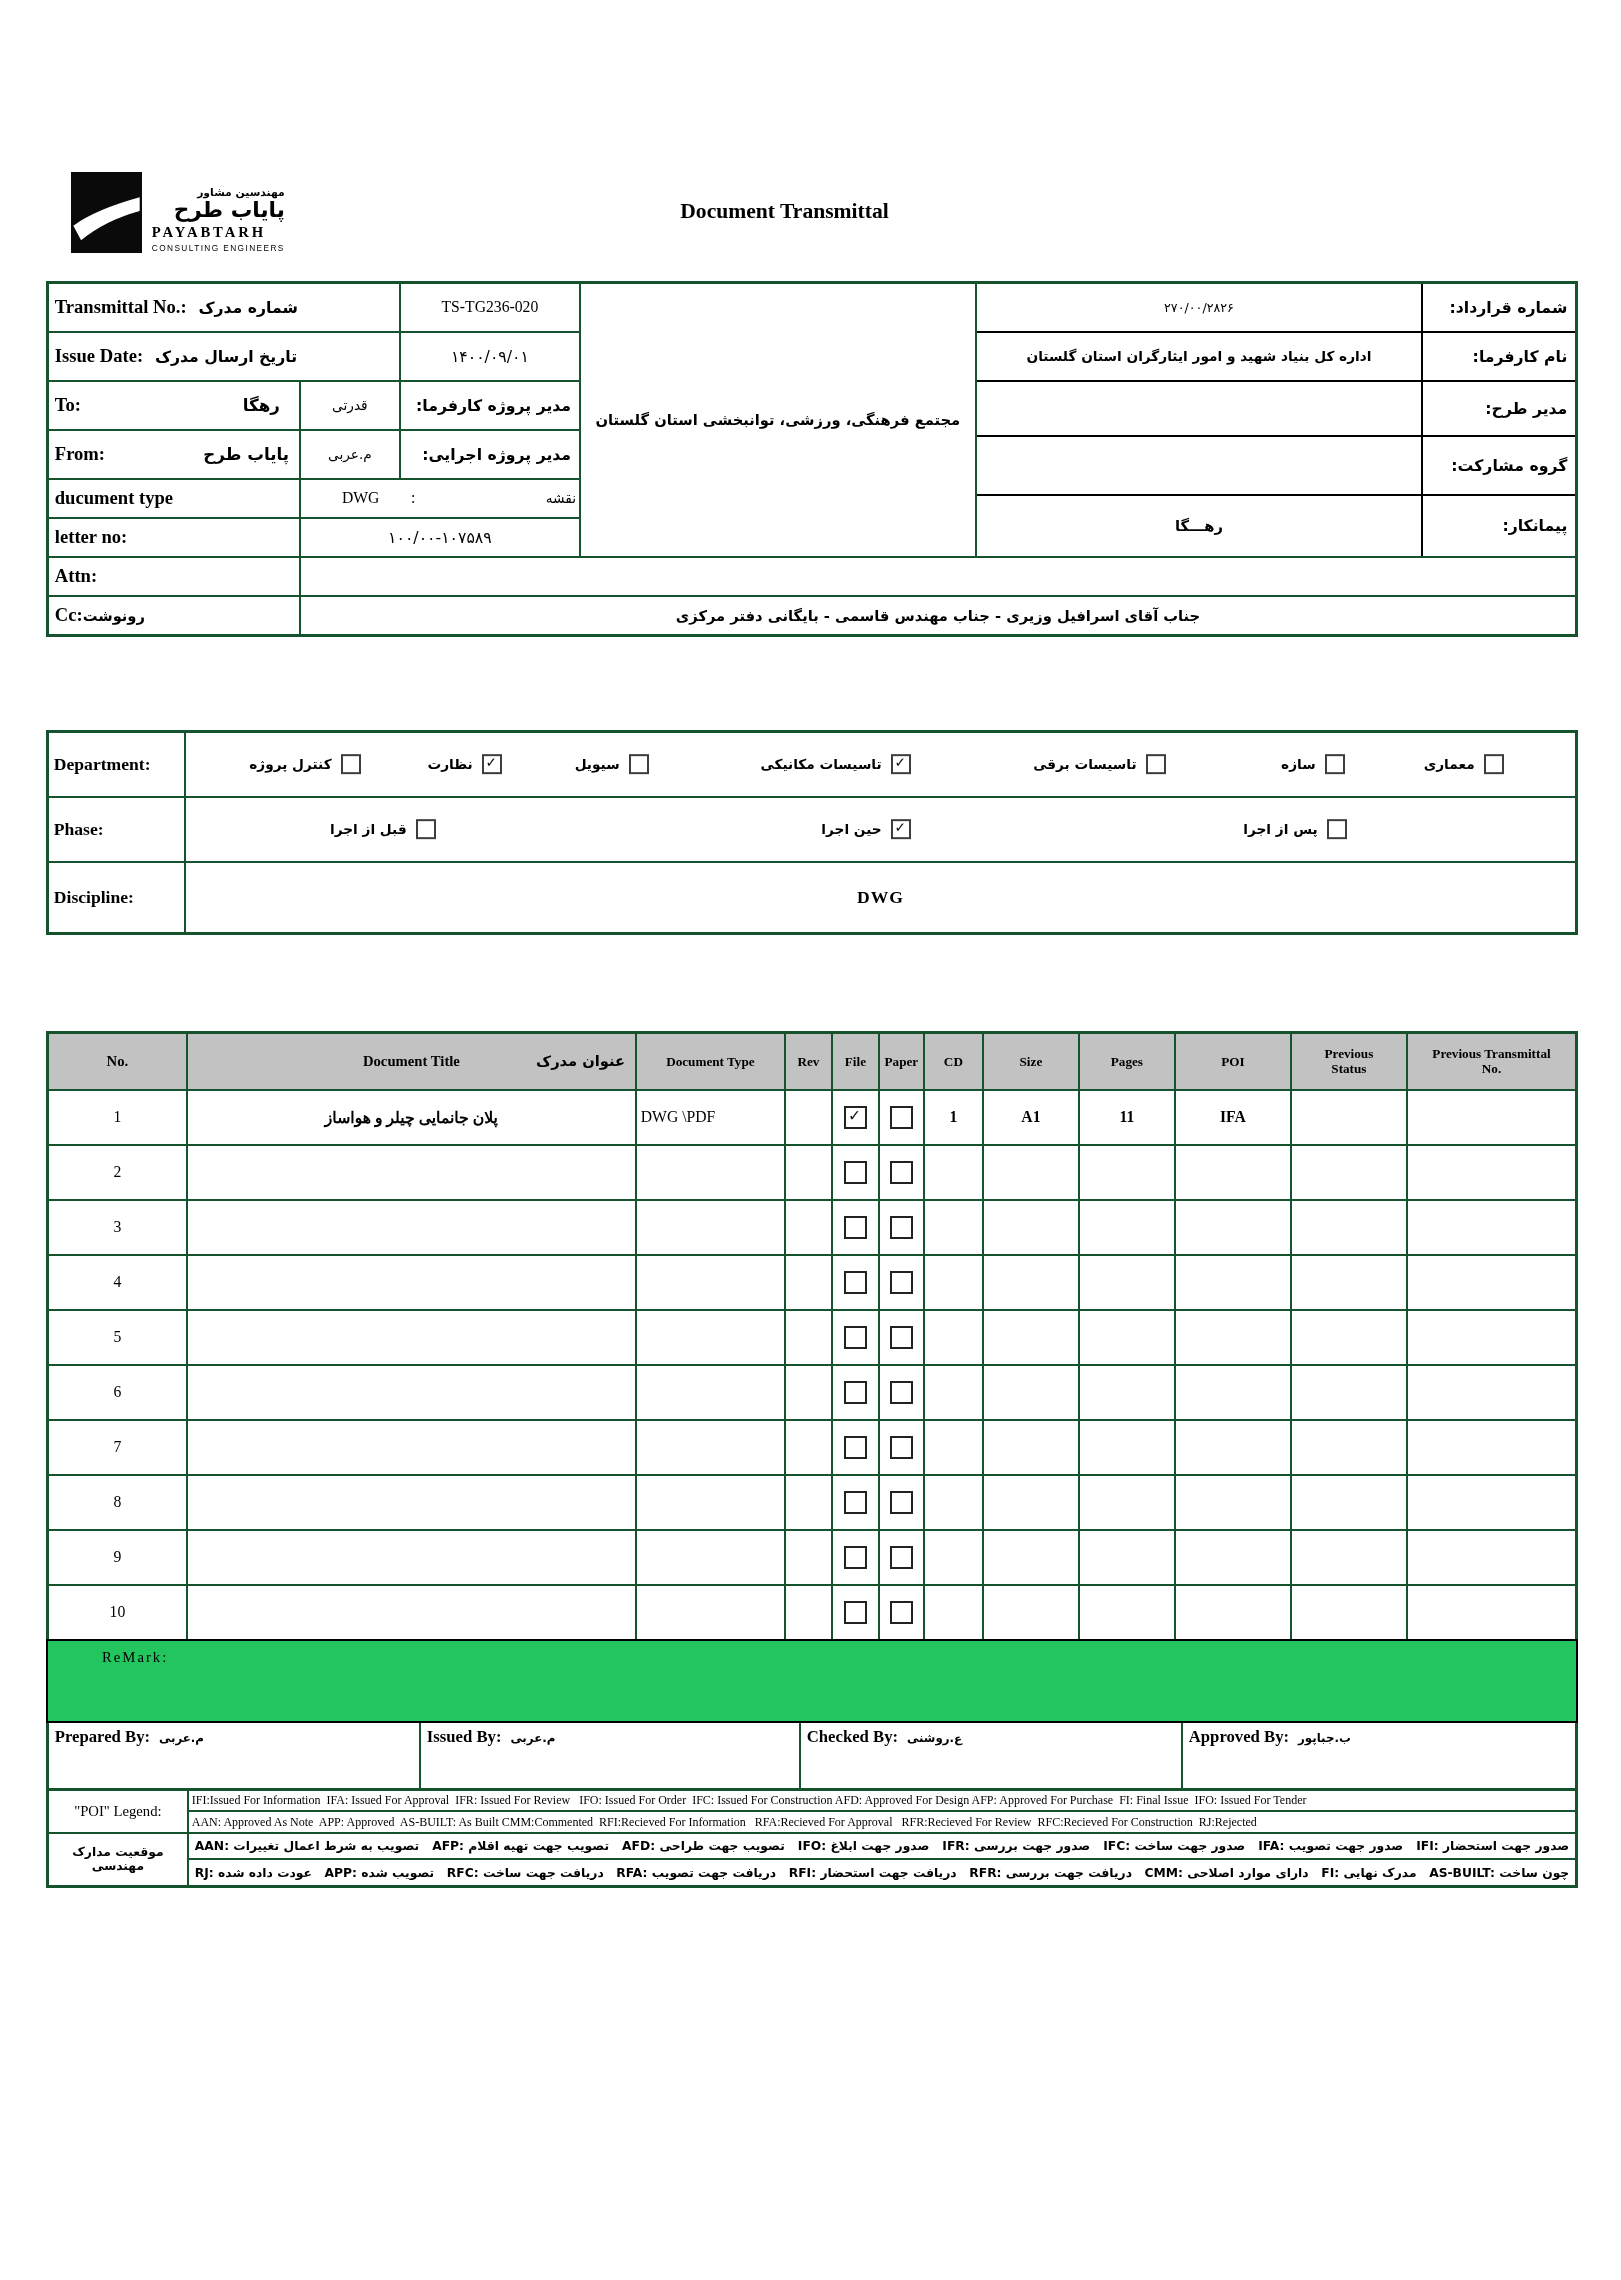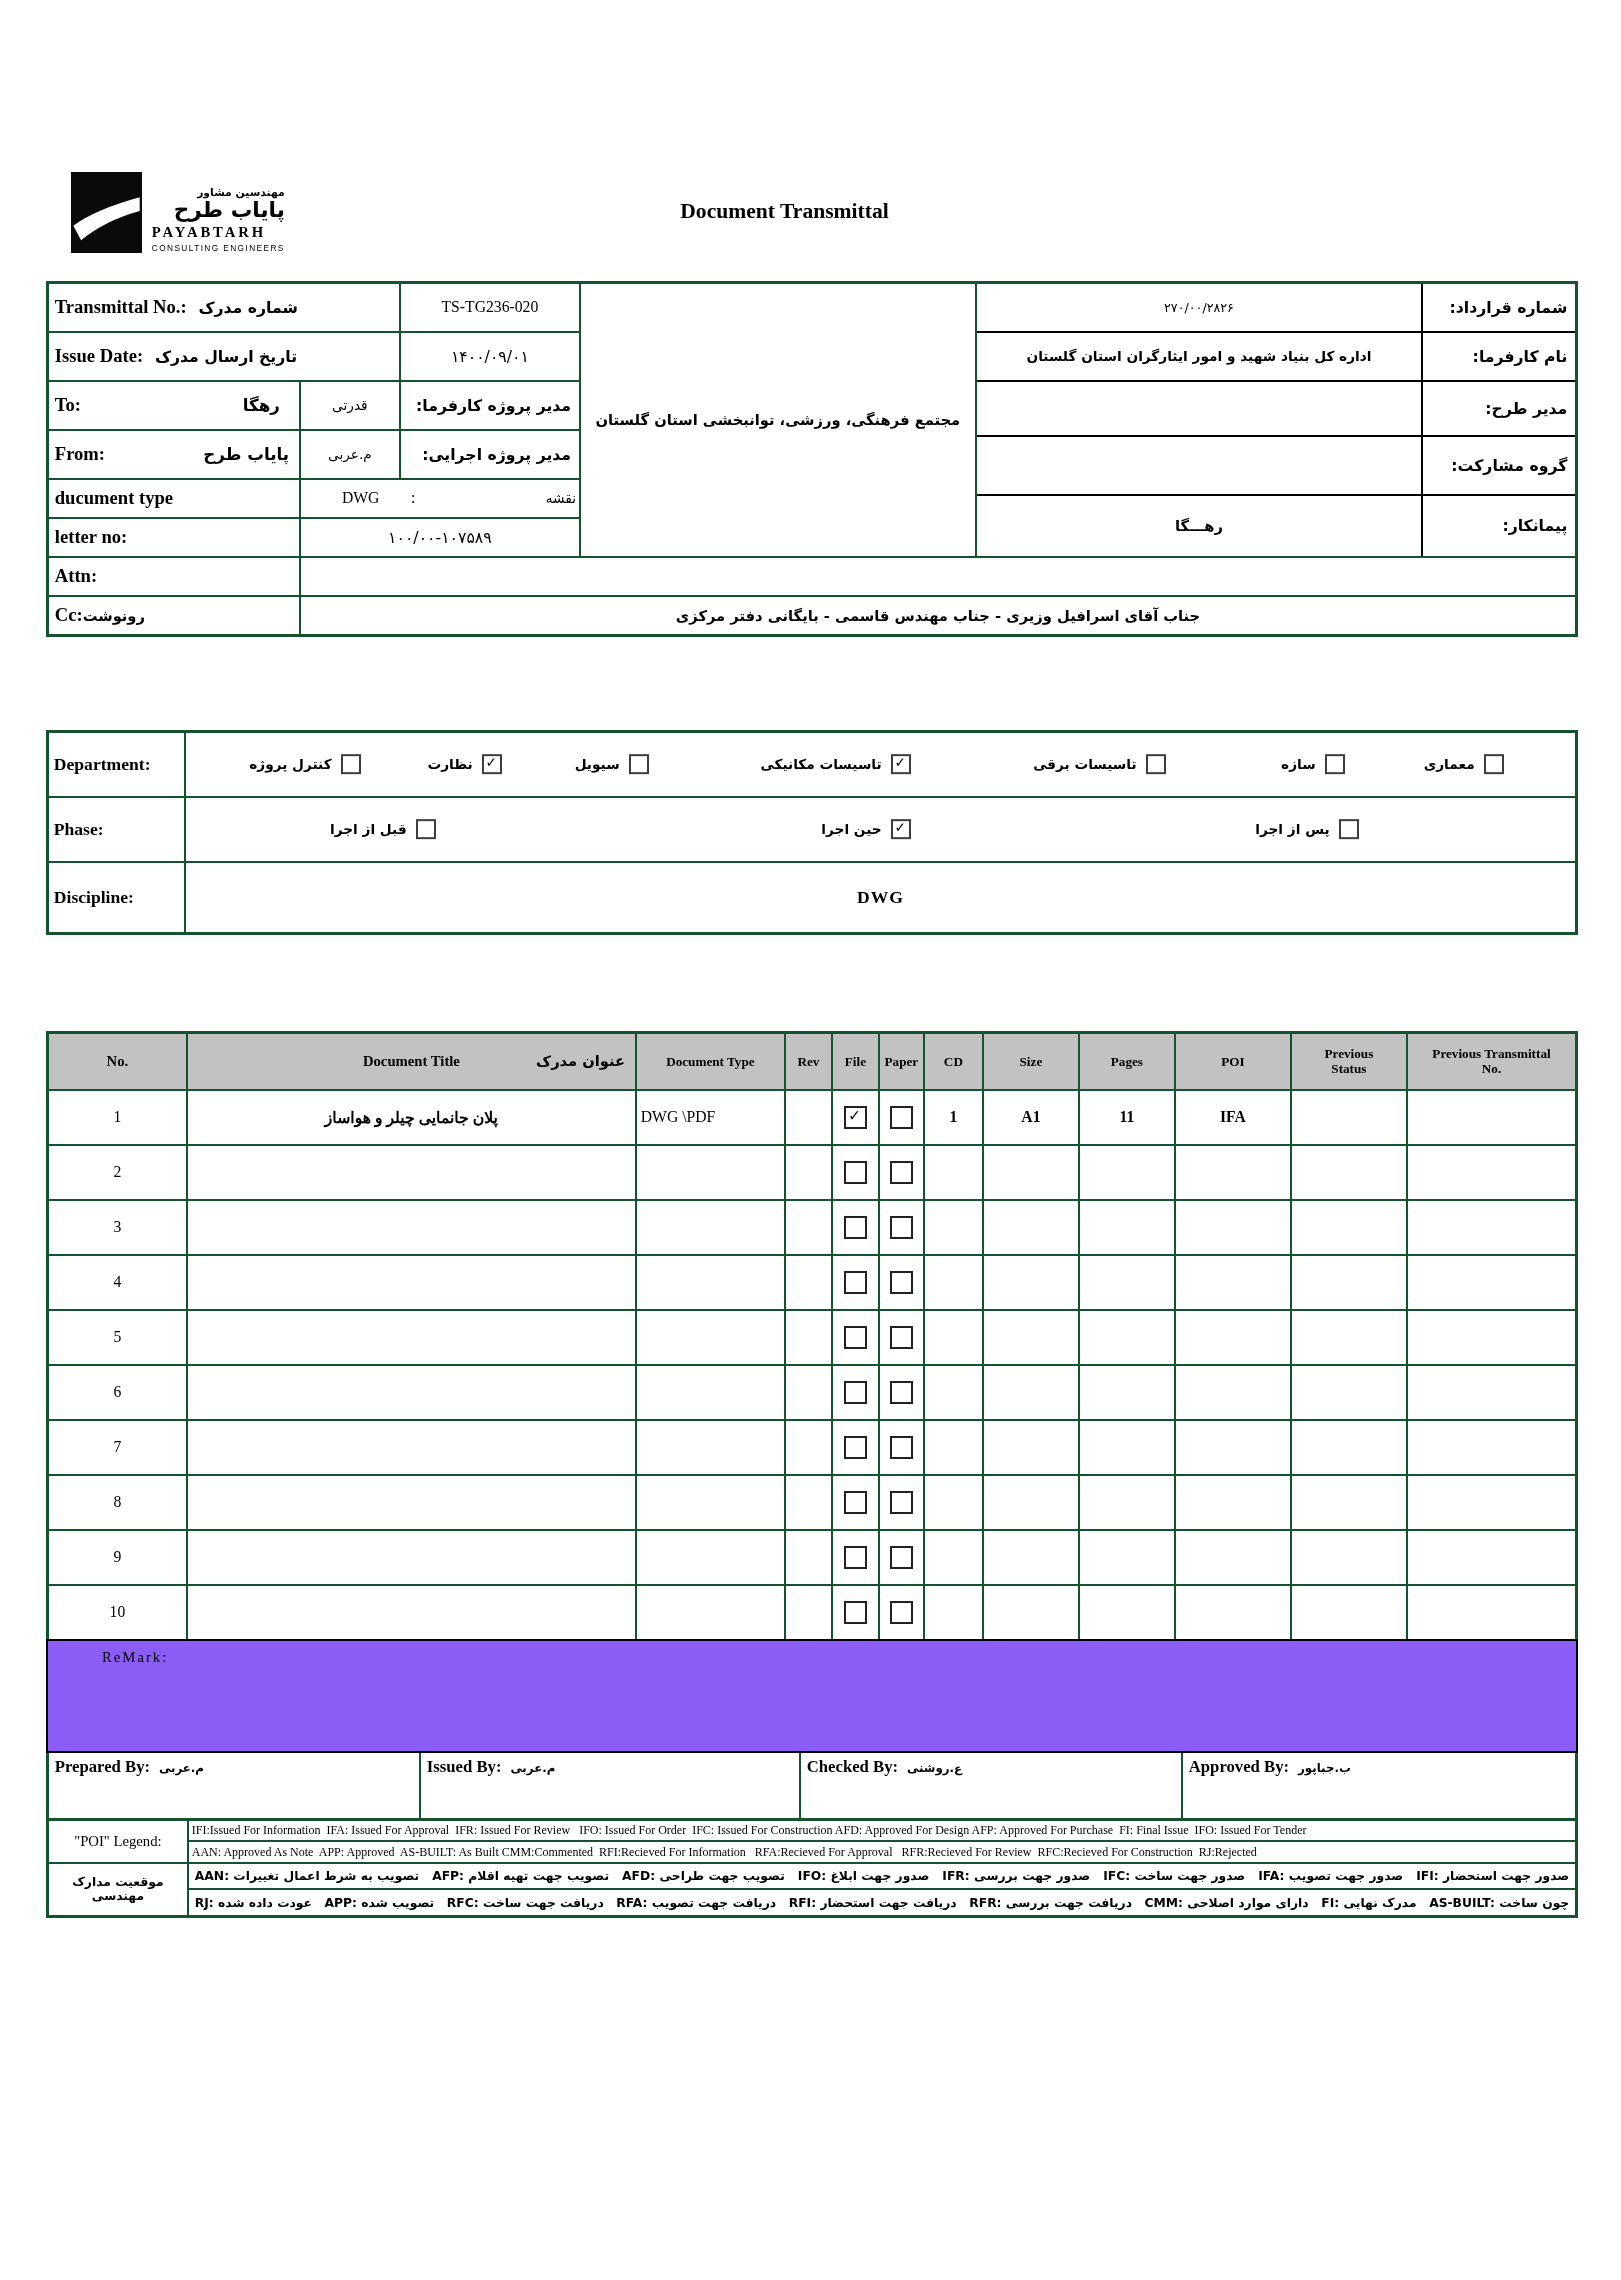--- a/index.html
+++ b/index.html
@@ -72,22 +72,22 @@
   #docGrid .hd.small{font-size:13.2px;}
   .hd-title{position:relative;}
   .hd-title .t-en{width:100%;text-align:center;}
   .hd-title .t-fa{position:absolute;right:9.8px;font-size:14.7px;}
   #docGrid .c{background:#fff;display:flex;align-items:center;justify-content:center;
               font-size:15.7px;box-sizing:border-box;overflow:hidden;}
   #docGrid .c.title-c{font-size:15.7px;font-family:Liberation Serif, serif;}
   #docGrid .c.dt-c{justify-content:flex-start;padding-left:3.9px;font-size:15.7px;}
   #docGrid .c.b{font-weight:bold;}
 
-  .remark-box{border:2.9px solid #000;margin-top:-2.9px;height:114px;box-sizing:border-box;
-              position:relative;background:#8b5cf6;text-align:right;}
+  .remark-box{border:2.9px solid #000;margin-top:-2.9px;height:84px;box-sizing:border-box;
+              position:relative;background:#22c55e;text-align:right;}
   .remark-lab{position:absolute;left:54px;top:7.8px;font-size:14.7px;letter-spacing:2px;}
 
   #sigGrid{margin-top:-2.9px;width:100%;grid-template-columns:370px 378px 380px 1fr;
            grid-template-rows:65px;}
   #sigGrid .cell{align-items:flex-start;padding:3.9px 5.9px;gap:9px;}
   .sig-lab{font-size:16.7px;font-weight:bold;white-space:nowrap;}
   .sig-name{font-size:11.8px;padding-top:3.9px;}
 
   #legGrid{margin-top:-2.9px;width:100%;grid-template-columns:138px 1fr;
            grid-template-rows:19.6px 19.6px 24.5px 24.5px;}
@@ -224,21 +224,21 @@
     <div class="cell dp-label">Phase:</div>
     <div class="cell opt-row" id="phaseRow">
         <span class="opt" style="right: 1139px;">
           <span class="cb"></span>
           <span class="olabel fa-b">قبل از اجرا</span>
         </span>
         <span class="opt" style="right: 664px;">
           <span class="cb checked"></span>
           <span class="olabel fa-b">حین اجرا</span>
         </span>
-        <span class="opt" style="right: 216px; text-align: right;">
+        <span class="opt" style="right: 228px; text-align: right;">
           <span class="cb"></span>
           <span class="olabel fa-b">پس از اجرا</span>
         </span>
       </div>
     <div class="cell dp-label">Discipline:</div>
     <div class="cell disc-val">DWG</div>
   </div>
 
   <div id="docBlock">
     <div class="bgrid" id="docGrid">

